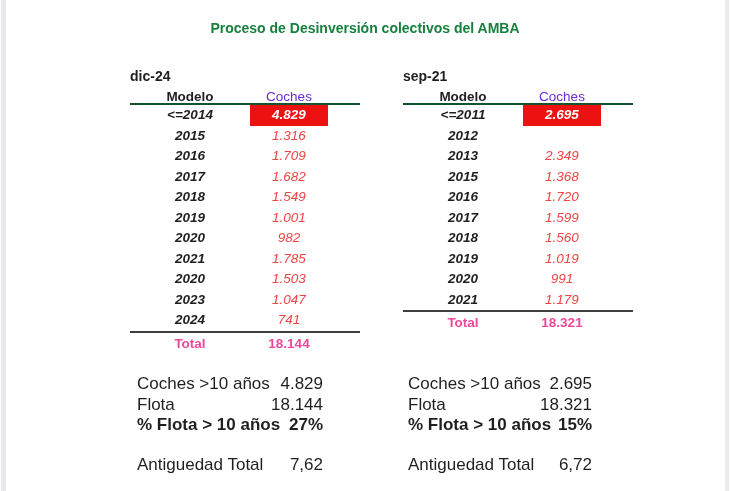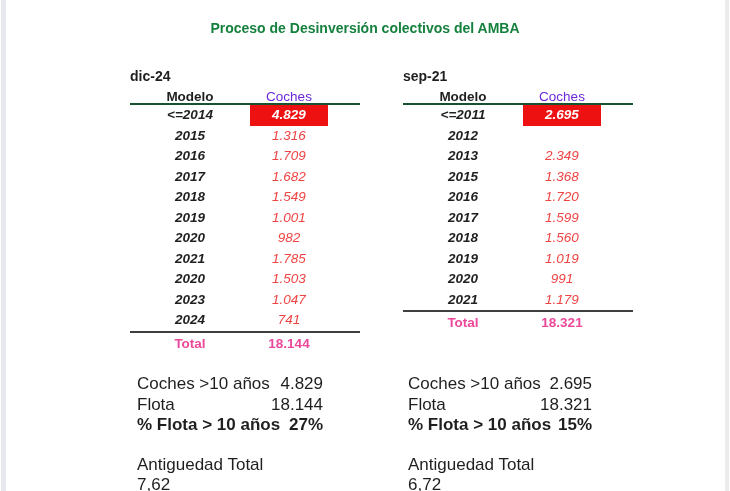--- a/index.html
+++ b/index.html
@@ -50,21 +50,21 @@
   .total-row .modelo, .total-row .coches { font-weight:700; color:#ec4899; }
 
   .summary { position:absolute; top:374px; width:186px; font-size:17px; }
   .summary-left  { left:137px; }
   .summary-right { left:408px; width:184px; }
   .srow {
     display:flex; justify-content:space-between;
     height:20.5px; line-height:20.5px; white-space:nowrap;
   }
   .srow.bold { font-weight:700; }
-  .srow.ant { margin-top:19px;flex-direction:column; }
+  .srow.ant { margin-top:19px; }
 </style>
 </head>
 <body>
 
 <div class="edge-strip edge-left"></div>
 <div class="edge-strip edge-right"></div>
 
 <div class="page-title">Proceso de Desinversión colectivos del AMBA</div>
 
 <div class="tbl tbl-left">

